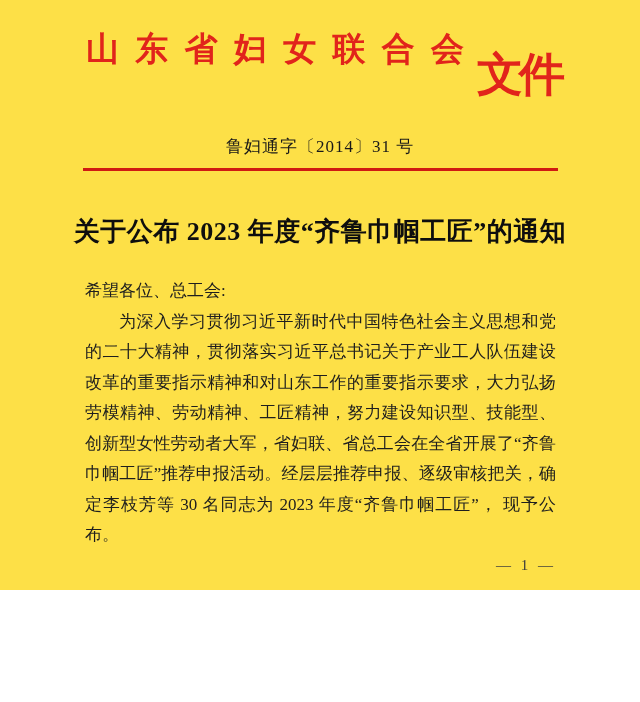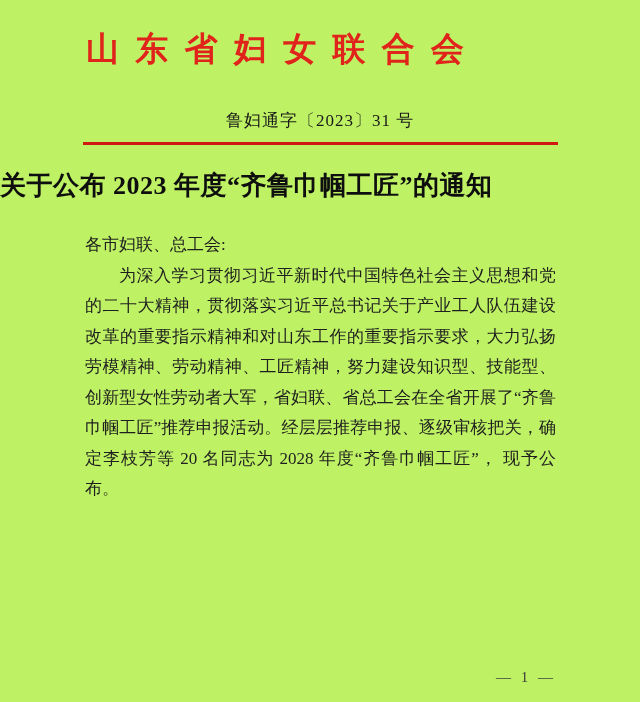--- a/index.html
+++ b/index.html
@@ -1,22 +1,22 @@
 <!DOCTYPE html>
 <html><head>
 <meta charset="utf-8">
 <style>
   * { margin: 0; padding: 0; box-sizing: border-box; }
   html, body { background: #ffffff; }
   .page {
     position: relative;
     width: 640px;
-    height: 702px;
+    height: 590px;
     margin: 0 auto;
-    background: #bef264;
+    background: #fde047;
     overflow: hidden;
     font-family: "Liberation Serif", "DejaVu Serif", serif;
     color: #1c1c1c;
   }
   
   .letterhead {
     display: flex;
     align-items: flex-start;
     padding: 27px 60px 0 86px;
   }
@@ -53,22 +53,22 @@
   }
   
   .red-rule {
     height: 3px;
     background: #cf1a12;
     border: none;
     margin: 11px 82px 0 83px;
   }
   
   .doc-title {
-    margin-top: 25px;
-    text-align: left;
+    margin-top: 45px;
+    text-align: center;
     font-size: 26px;
     line-height: 32px;
     font-weight: bold;
     color: #0e0e0e;
     letter-spacing: 0.5px;
     white-space: nowrap;
   }
   
   .doc-body {
     padding: 0 84px 0 85px;
@@ -93,28 +93,29 @@
 </style>
 </head>
 <body>
 
 <div class="page">
 
   <header class="letterhead">
     <div class="org-names">
       <div class="org-line org-line-1">山东省妇女联合会</div>
     </div>
+    <div class="doc-word">文件</div>
   </header>
 
-  <div class="doc-number">鲁妇通字〔2023〕31 号</div>
+  <div class="doc-number">鲁妇通字〔2014〕31 号</div>
 
   <hr class="red-rule">
 
   <h1 class="doc-title">关于公布 2023 年度“齐鲁巾帼工匠”的通知</h1>
 
   <div class="doc-body">
-    <p class="salutation">各市妇联、总工会:</p>
-    <p class="para">为深入学习贯彻习近平新时代中国特色社会主义思想和党的二十大精神，贯彻落实习近平总书记关于产业工人队伍建设改革的重要指示精神和对山东工作的重要指示要求，大力弘扬劳模精神、劳动精神、工匠精神，努力建设知识型、技能型、创新型女性劳动者大军，省妇联、省总工会在全省开展了“齐鲁巾帼工匠”推荐申报活动。经层层推荐申报、逐级审核把关，确定李枝芳等 20 名同志为 2028 年度“齐鲁巾帼工匠”， 现予公布。</p>
+    <p class="salutation">希望各位、总工会:</p>
+    <p class="para">为深入学习贯彻习近平新时代中国特色社会主义思想和党的二十大精神，贯彻落实习近平总书记关于产业工人队伍建设改革的重要指示精神和对山东工作的重要指示要求，大力弘扬劳模精神、劳动精神、工匠精神，努力建设知识型、技能型、创新型女性劳动者大军，省妇联、省总工会在全省开展了“齐鲁巾帼工匠”推荐申报活动。经层层推荐申报、逐级审核把关，确定李枝芳等 30 名同志为 2023 年度“齐鲁巾帼工匠”， 现予公布。</p>
   </div>
 
   <div class="page-number">— 1 —</div>
 
 </div>
 
 </body></html>

